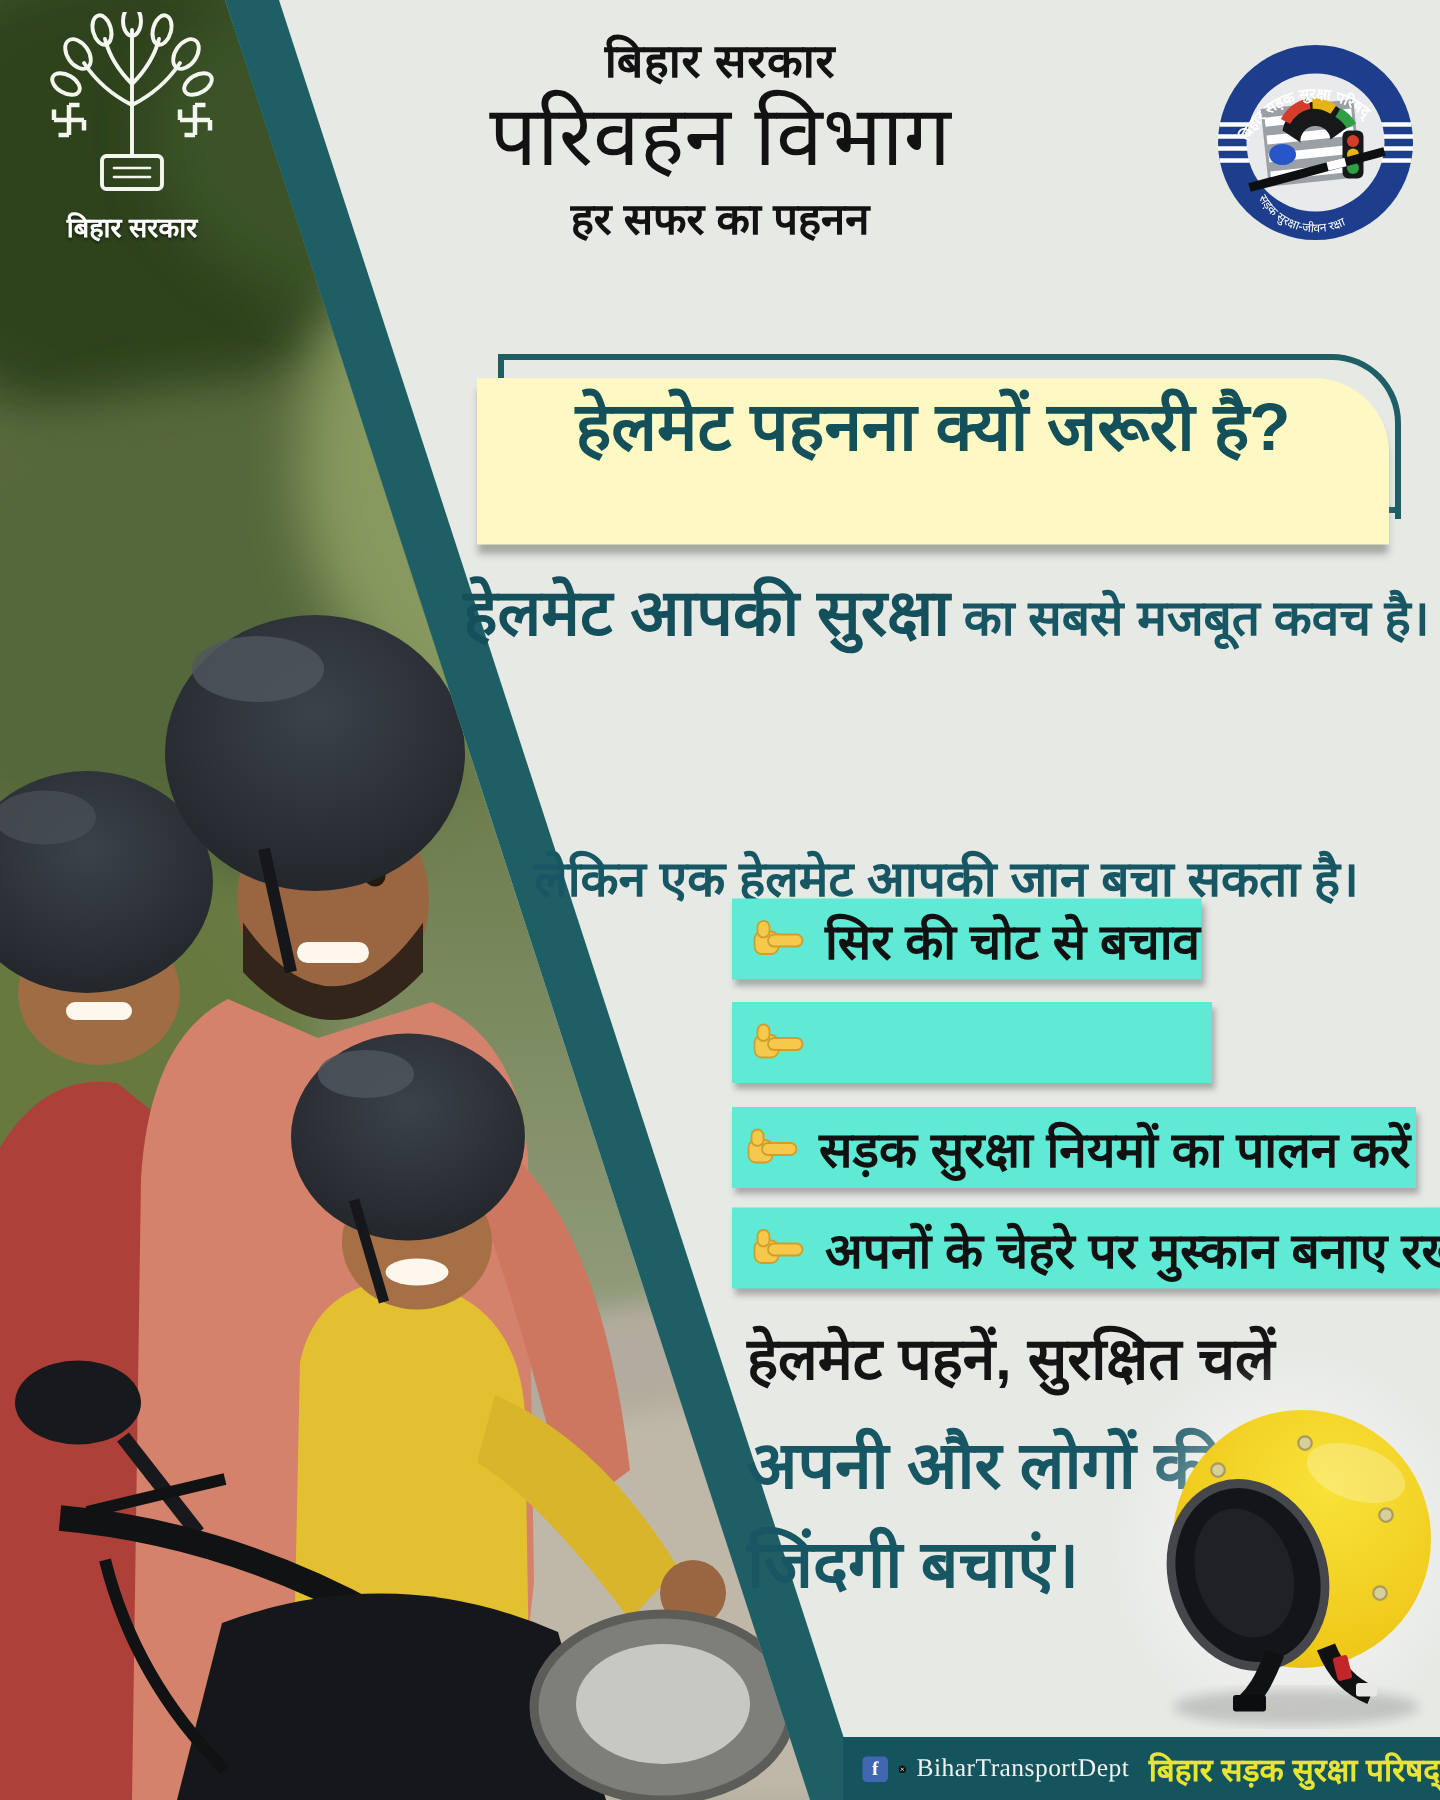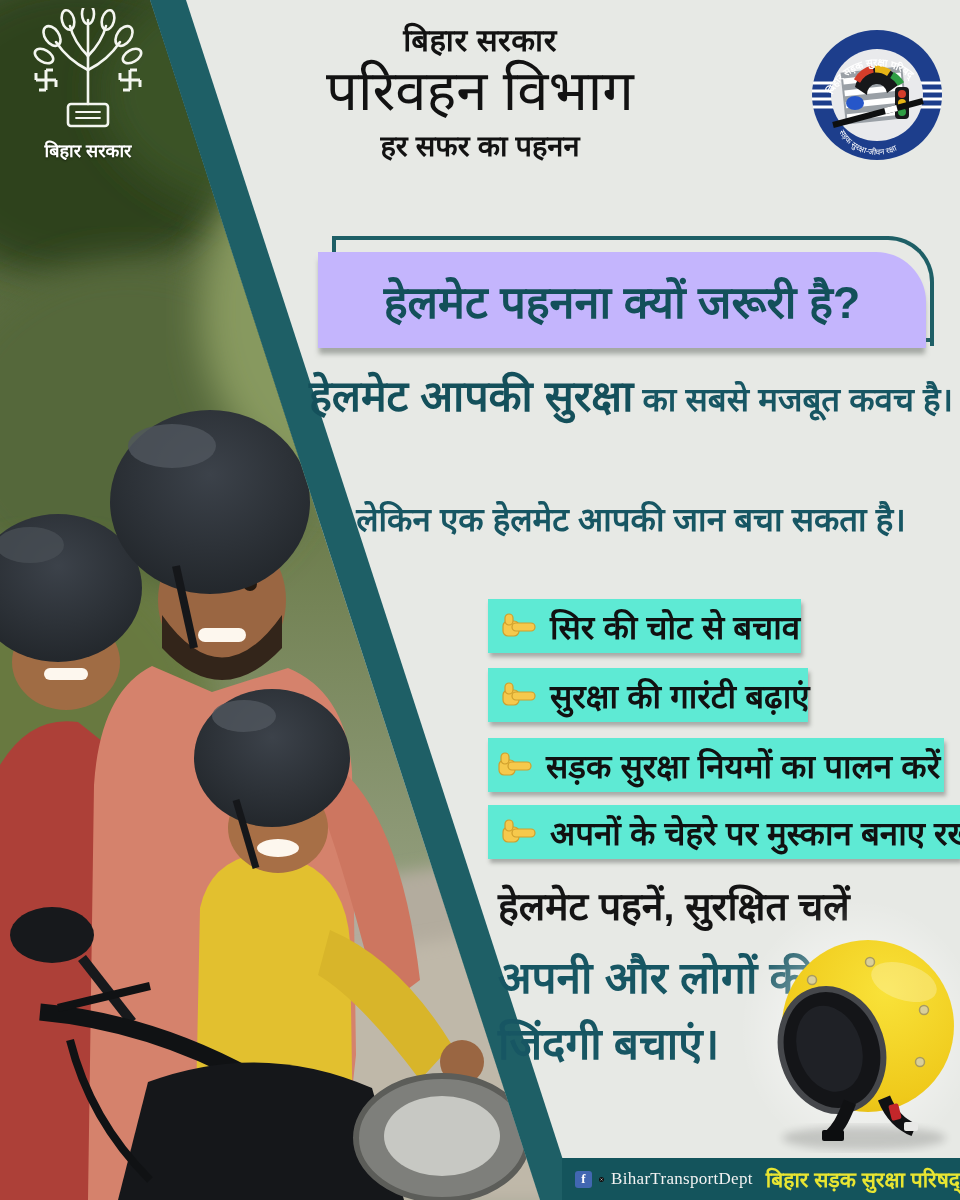--- a/index.html
+++ b/index.html
@@ -26,31 +26,31 @@
   .logo-right{position:absolute;left:810px;top:28px;width:134px;height:134px;}
   
   .title-frame{
     position:absolute;left:336px;top:236px;width:594px;height:106px;
     border-top:4px solid #1e5f66;border-right:4px solid #1e5f66;
     border-radius:0 46px 0 0;
   }
   .frame-stub-left{position:absolute;left:332px;top:236px;width:4px;height:24px;background:#1e5f66;}
   .frame-stub-bottom{position:absolute;left:908px;top:338px;width:26px;height:4px;background:#1e5f66;}
   .title-card{
-    position:absolute;left:318px;top:252px;width:608px;height:96px;
-    background:#c4b5fd;border-radius:0 50px 0 0;
+    position:absolute;left:318px;top:252px;width:608px;height:111px;
+    background:#fef9c3;border-radius:0 50px 0 0;
     box-shadow:0 7px 5px -1px rgba(110,115,110,.55);
-    display:flex;align-items:center;justify-content:center;
+    display:flex;align-items:flex-start;justify-content:center;
   }
   .title-card .t{font-size:45px;font-weight:800;color:#13505a;white-space:nowrap;}
   
   .intro{
     position:absolute;left:308px;top:366px;width:646px;
     text-align:center;color:#175663;font-weight:600;
-    font-size:33px;line-height:60px;
+    font-size:33px;line-height:87px;
   }
   .intro .lead{font-size:43px;font-weight:800;color:#14505b;}
   
   .benefit{
     position:absolute;left:488px;height:54px;background:#5eead4;
     box-shadow:2px 4px 4px rgba(90,95,90,.45);
     display:flex;align-items:center;gap:14px;padding-left:14px;box-sizing:border-box;
   }
   .benefit .label{font-size:33px;font-weight:700;color:#111;white-space:nowrap;}
   .b1{top:599px;width:313px;}
@@ -286,21 +286,20 @@
     <span class="label">सिर की चोट से बचाव</span>
   </div>
   <div class="benefit b2">
     <svg class="hand" width="34" height="28" viewBox="0 0 34 28">
       <g fill="#f6c94c" stroke="#cf9f2c" stroke-width="1.2">
         <rect x="1" y="9" width="16" height="15" rx="5"></rect>
           <rect x="10" y="11" width="23" height="8" rx="4"></rect>
           <rect x="3" y="2" width="8" height="11" rx="4"></rect>
       </g>
     </svg>
-    <span class="label">सुरक्षा की गारंटी बढ़ाएं</span>
   </div>
   <div class="benefit b3">
     <svg class="hand" width="34" height="28" viewBox="0 0 34 28">
       <g fill="#f6c94c" stroke="#cf9f2c" stroke-width="1.2">
         <rect x="1" y="9" width="16" height="15" rx="5"></rect>
           <rect x="10" y="11" width="23" height="8" rx="4"></rect>
           <rect x="3" y="2" width="8" height="11" rx="4"></rect>
       </g>
     </svg>
     <span class="label">सड़क सुरक्षा नियमों का पालन करें</span>

